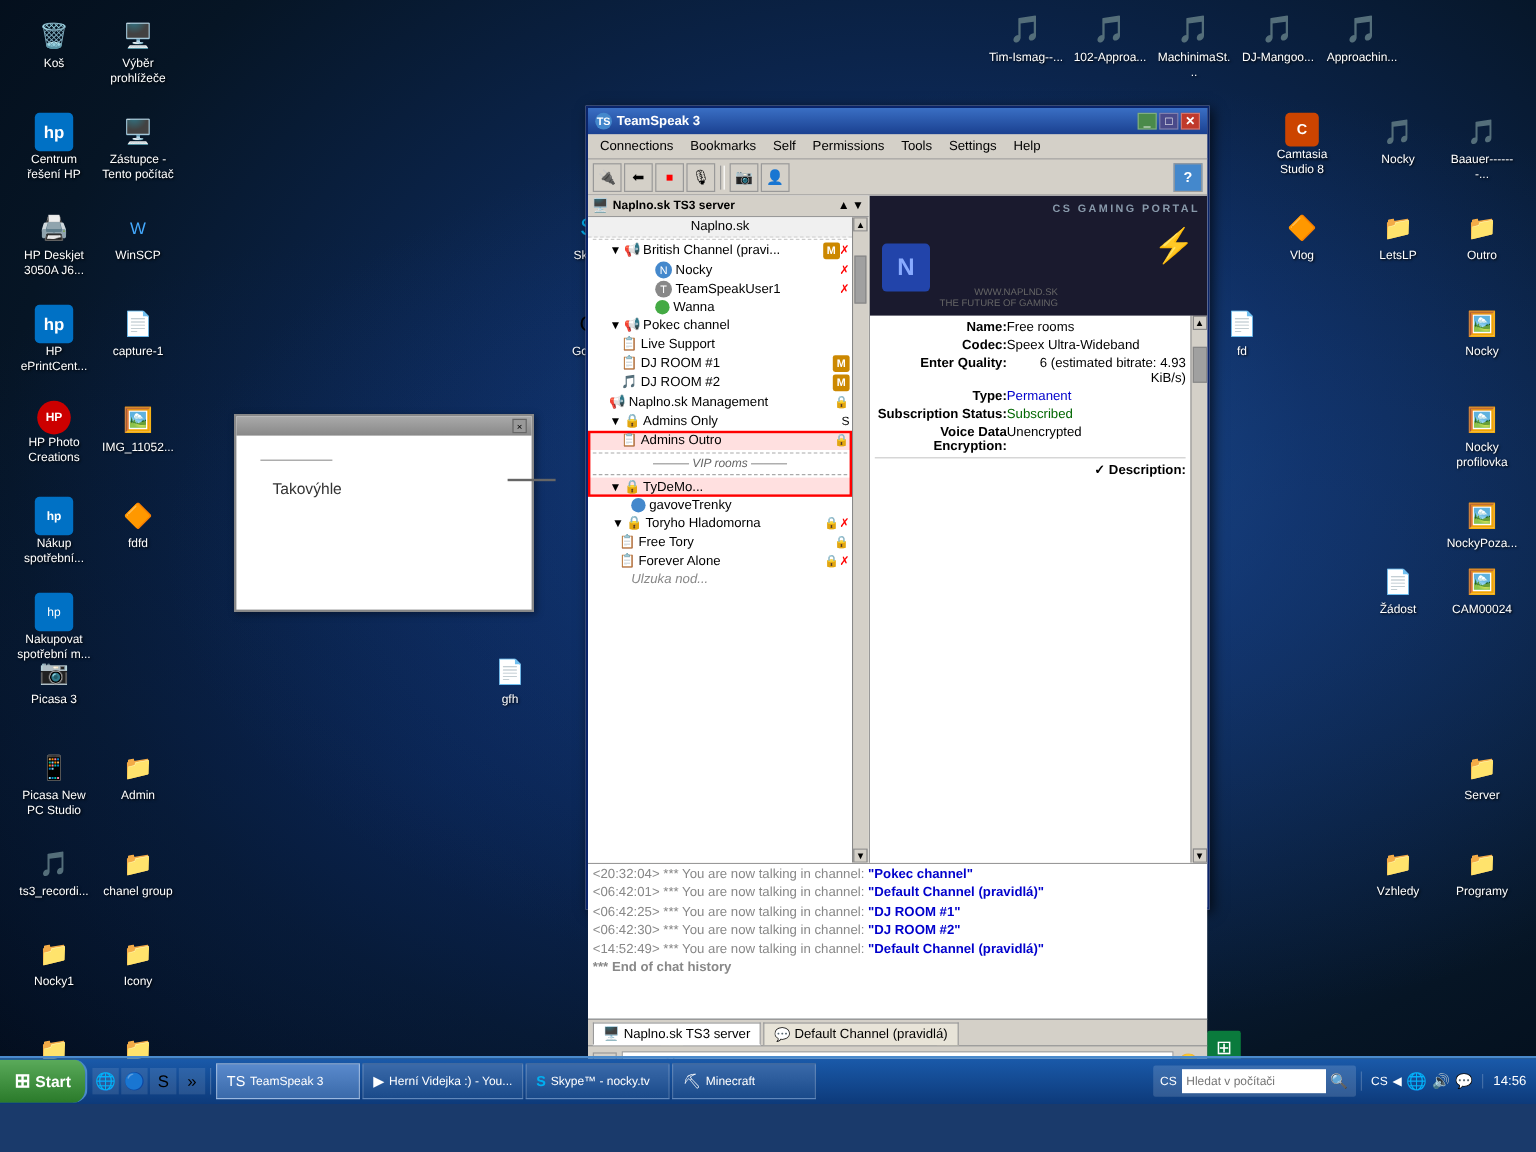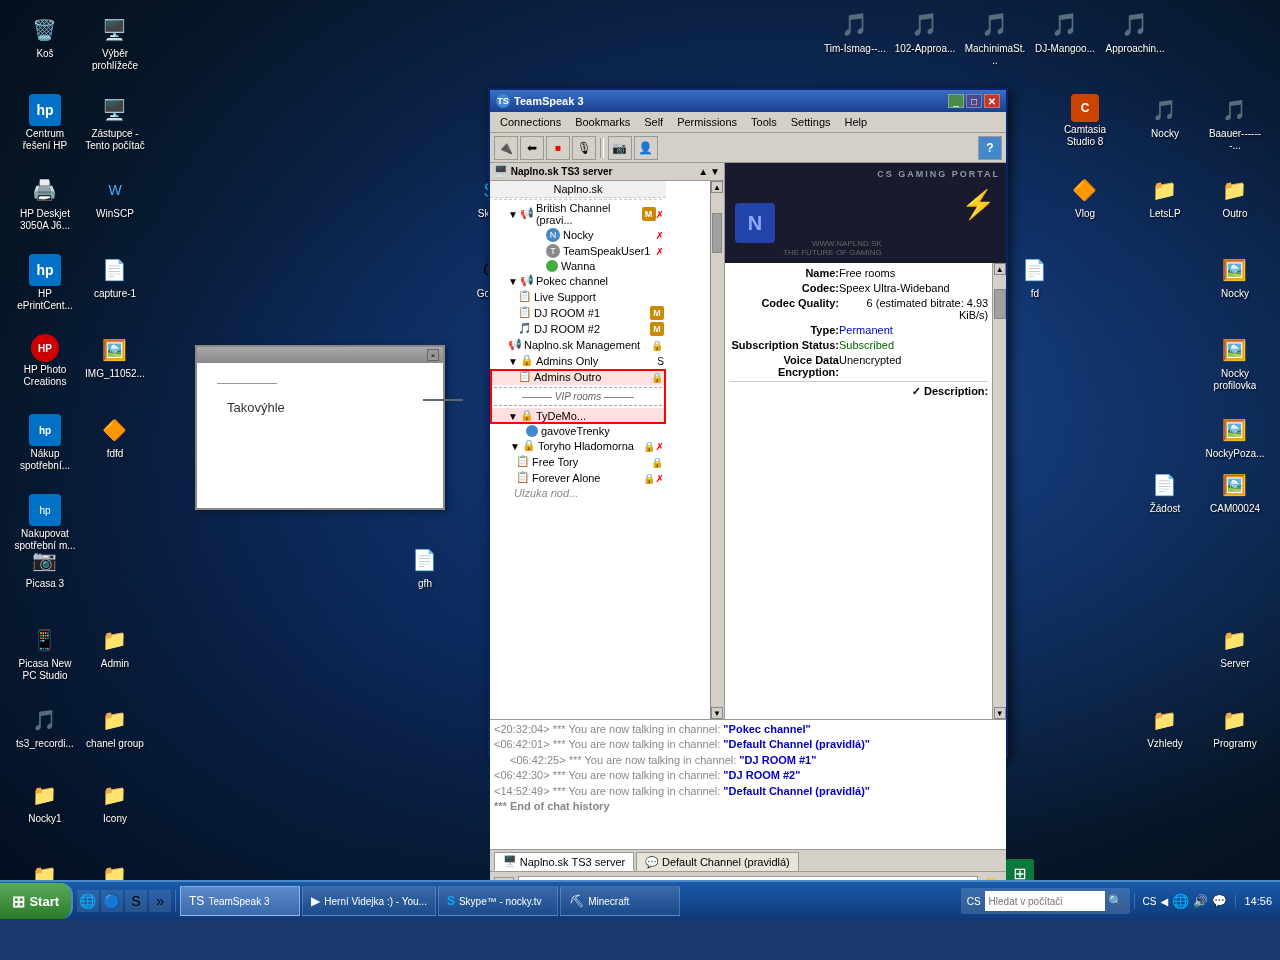--- a/index.html
+++ b/index.html
@@ -531,21 +531,20 @@
       font-size: 10px;
       color: #666;
       font-style: italic;
       padding: 1px 0;
     }
 
     .ts-tree-scroll {
       display: flex;
       flex: 1;
       overflow: hidden;
-      gap: 44px;
     }
 
     .ts-tree-content {
       flex: 1;
       overflow-y: auto;
     }
 
     .ts-tree-scrollbar {
       width: 14px;
       background: #d4d0c8;
@@ -953,21 +952,21 @@
               <div style="font-size:10px;">🔒</div>
             </div>
 
             <div class="ts-channel-row" style="padding-left:26px;">
               <div class="ts-channel-icon">📋</div>
               <div class="ts-channel-name">Forever Alone</div>
               <div style="font-size:10px;">🔒</div>
               <div style="font-size:10px;color:red;">✗</div>
             </div>
 
-            <div class="ts-channel-row" style="padding-left:24px;color:#888;font-style:italic;">
+            <div class="ts-channel-row" style="padding-left:36px;color:#888;font-style:italic;">
               <div class="ts-channel-name">Ulzuka nod...</div>
             </div>
 
           </div>
 
           <div class="ts-tree-scrollbar">
             <div class="arrow-btn">▲</div>
             <div class="ts-scrollbar-track">
               <div class="ts-scrollbar-thumb"></div>
             </div>
@@ -994,21 +993,21 @@
           <div class="ts-info-content">
             <div class="ts-info-row">
               <div class="ts-info-label">Name:</div>
               <div class="ts-info-value">Free rooms</div>
             </div>
             <div class="ts-info-row">
               <div class="ts-info-label">Codec:</div>
               <div class="ts-info-value">Speex Ultra-Wideband</div>
             </div>
             <div class="ts-info-row">
-              <div class="ts-info-label">Codec Quality:</div>
+              <div class="ts-info-label">Enter Quality:</div>
               <div class="ts-info-value">6 (estimated bitrate: 4.93 KiB/s)</div>
             </div>
             <div class="ts-info-row">
               <div class="ts-info-label">Type:</div>
               <div class="ts-info-value permanent">Permanent</div>
             </div>
             <div class="ts-info-row">
               <div class="ts-info-label">Subscription Status:</div>
               <div class="ts-info-value subscribed">Subscribed</div>
             </div>
@@ -1035,21 +1034,21 @@
         <span style="color:#888;">&lt;20:32:04&gt; </span>
         <span style="color:#888;">*** You are now talking in channel: </span>
         <span class="channel-name">"Pokec channel"</span>
       </div>
       <div class="ts-chat-msg">
         <span style="color:#888;">&lt;06:42:01&gt; </span>
         <span style="color:#888;">*** You are now talking in channel: </span>
         <span class="channel-name">"Default Channel (pravidlá)"</span>
       </div>
       <div class="ts-chat-msg">
-        <span style="color:#888;margin-left:16px;">&lt;06:42:25&gt; </span>
+        <span style="color:#888;">&lt;06:42:25&gt; </span>
         <span style="color:#888;">*** You are now talking in channel: </span>
         <span class="channel-name">"DJ ROOM #1"</span>
       </div>
       <div class="ts-chat-msg">
         <span style="color:#888;">&lt;06:42:30&gt; </span>
         <span style="color:#888;">*** You are now talking in channel: </span>
         <span class="channel-name">"DJ ROOM #2"</span>
       </div>
       <div class="ts-chat-msg">
         <span style="color:#888;">&lt;14:52:49&gt; </span>

